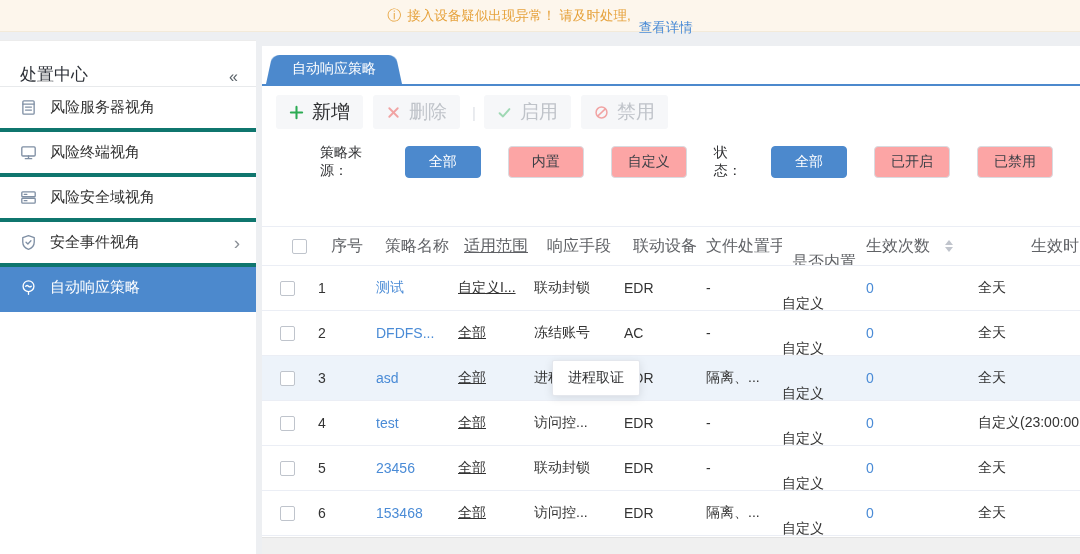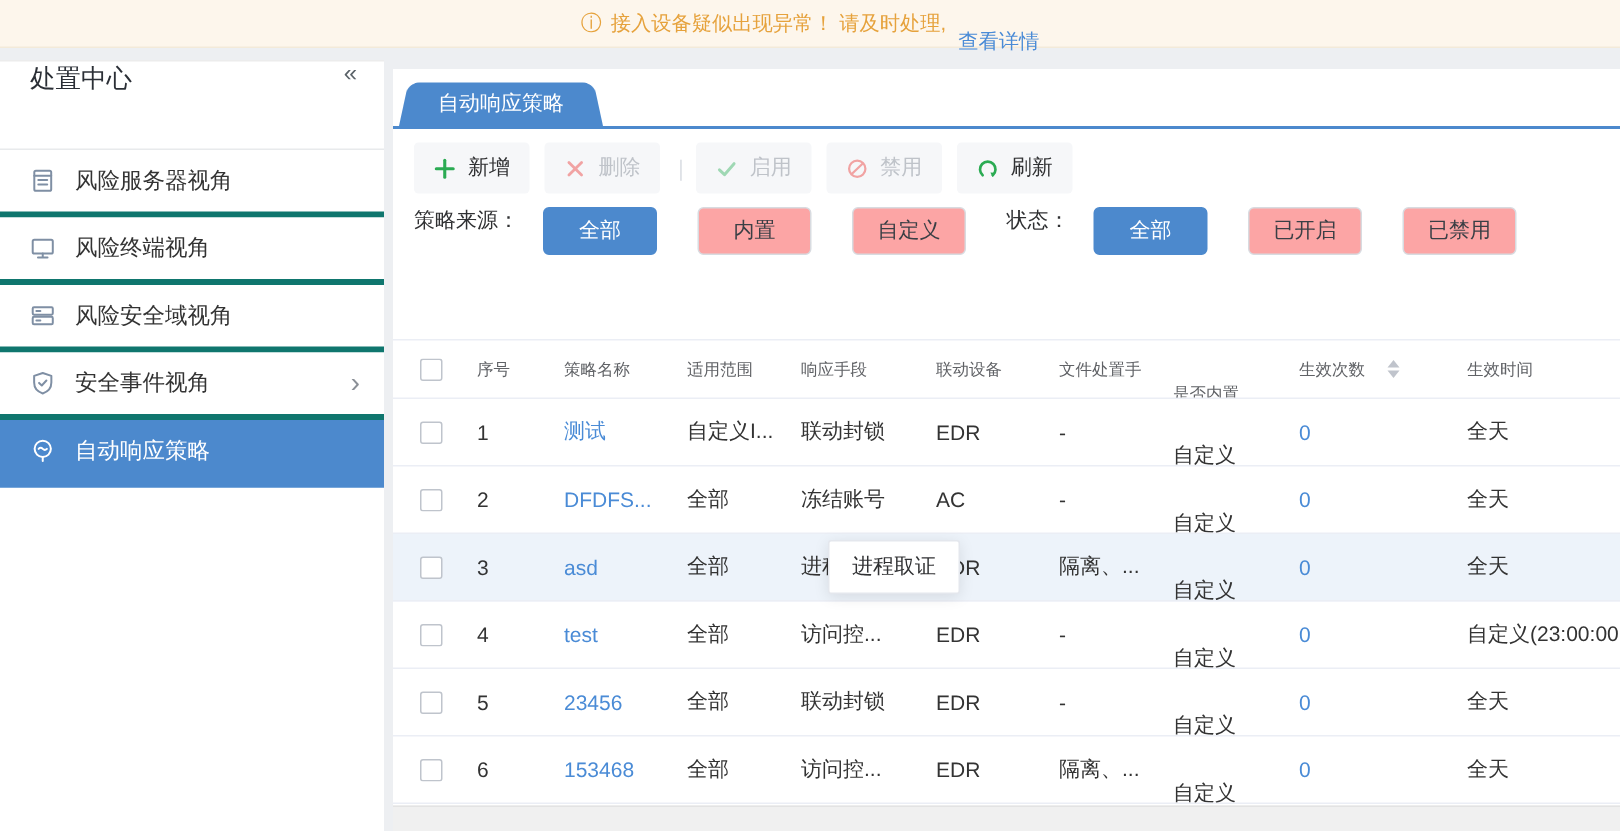--- a/index.html
+++ b/index.html
@@ -18,22 +18,22 @@
     font-size:13.5px; color:#e6a23c; z-index:3;
   }
   .banner .b-ico { margin-right:6px; font-size:14px; }
   .banner a { color:#4a8bd6; text-decoration:none; margin-left:8px; cursor:pointer;margin-top:24px; }
   
   .sidebar {
     position:absolute; top:40px; left:0; bottom:0; width:256px;
     background:#fff; border-top:1px solid #ececec;
   }
   .side-header {
-    height:59px; padding:0 18px 0 20px;
-    display:flex; align-items:flex-start; justify-content:space-between;
+    height:46px; padding:0 18px 0 20px;
+    display:flex; align-items:flex-end; justify-content:space-between;
     border-bottom:1px solid #e8eaec;
   }
   .side-title { font-size:17px; color:#2b2f36; }
   .collapse { font-size:16px; color:#5a6268; cursor:pointer; }
   .side-item {
     height:45px; padding:0 16px 0 20px;
     display:flex; align-items:center; position:relative;
     border-bottom:4px solid #0f766e; font-size:15px; color:#333; cursor:pointer;
     background:#fff;
   }
@@ -56,50 +56,50 @@
     content:""; position:absolute; top:0; bottom:0; left:-6px; right:-6px;
     background:#4c89cd; border-radius:8px 8px 0 0;
     transform:perspective(22px) rotateX(4deg); transform-origin:bottom; z-index:-1;
   }
   
   .toolbar { height:52px; display:flex; align-items:center; padding-left:14px; }
   .tool-btn {
     display:inline-flex; align-items:center; gap:8px;
     height:34px; padding:0 13px; margin-right:10px;
     background:#f6f7f9; border:none; border-radius:3px;
-    font-family:Liberation Mono, monospace; font-size:14px; color:#303133; cursor:pointer;
+    font-family:Liberation Mono, monospace; font-size:19px; color:#303133; cursor:pointer;
   }
   .tool-btn.disabled { color:#bfc3c9; cursor:default; }
   .tool-ico { width:15px; height:15px; display:inline-flex; }
   .tool-ico svg { width:100%; height:100%; }
   .tool-divider { color:#dfe2e7; margin:0 8px 0 2px; font-size:15px; }
   
-  .filters { height:48px; display:flex; padding-left:14px; font-size:14px; color:#303133; }
+  .filters { height:48px; display:flex; align-items:center; padding-left:14px; font-size:14px; color:#303133;margin-left:44px; }
   .filter-label { margin-right:16px; }
   .filter-btn {
     height:32px; min-width:76px; padding:0 15px; margin-right:27px;
     background:#fca5a5; border:1px solid #d8dbe0; border-radius:4px;
     font-family:inherit; font-size:14px; color:#3a3f45; cursor:pointer;
     display:inline-flex; align-items:center; justify-content:center;
   }
   .filter-btn.active { background:#4c89cd; border-color:#4c89cd; color:#fff; }
   
   .table { position:absolute; top:180px; left:0; right:0; bottom:17px; overflow:hidden; }
   .thead {
     display:flex; align-items:center; height:40px; padding-left:16px;
     border-top:1px solid #ebeef5; border-bottom:1px solid #ebeef5;
-    font-size:11px; color:#606266; overflow:hidden;
+    font-size:16px; color:#606266; overflow:hidden;text-align:center;
   }
   .trow {
     display:flex; align-items:center; height:45px; padding-left:16px;
     border-bottom:1px solid #ebeef5; font-size:14px; color:#333; overflow:hidden;
   }
   .trow.hl { background:#edf3fa; }
   .cell { white-space:nowrap; overflow:hidden; flex-shrink:0; }
-  .c0{width:40px;} .c1{width:58px;} .c2{width:82px;} .c3{width:76px;} .c4{width:90px;}
+  .c0{width:40px;} .c1{width:58px;} .c2{width:82px;} .c3{width:76px;text-decoration:underline;} .c4{width:90px;}
   .c5{width:82px;} .c6{width:76px;} .c7{width:84px;margin-top:32px;} .c8{width:112px; display:flex; align-items:center;}
   .c9{width:170px;}
   .cbox {
     display:inline-block; width:15px; height:15px; margin-left:2px; vertical-align:middle;
     background:#fff; border:1px solid #bfc4cc; border-radius:2px; cursor:pointer;
   }
   .lnk { color:#4a8bd6; cursor:pointer; }
   .sorts { display:inline-flex; flex-direction:column; gap:2px; margin-left:15px; cursor:pointer; }
   .car-u { width:0; height:0; border-left:4px solid transparent; border-right:4px solid transparent; border-bottom:5px solid #c0c4cc; }
   .car-d { width:0; height:0; border-left:4px solid transparent; border-right:4px solid transparent; border-top:5px solid #c0c4cc; }
@@ -209,29 +209,20 @@
         <span>启用</span>
       </button>
       <button class="tool-btn disabled">
         <span class="tool-ico">
           <svg viewBox="0 0 16 16" fill="none" stroke="#f1a3a3" stroke-width="1.6">
             <circle cx="8" cy="8" r="5.8"></circle>
             <line x1="3.9" y1="11.9" x2="12.1" y2="4.1"></line>
           </svg>
         </span>
         <span>禁用</span>
-      </button>
-      <button class="tool-btn">
-        <span class="tool-ico">
-          <svg viewBox="0 0 16 16">
-            <path d="M4.4 12.6 A5.5 5.5 0 1 1 11.6 12.6" fill="none" stroke="#2bab53" stroke-width="1.9" stroke-linecap="round"></path>
-            <path d="M9.9 10.7 L13.5 10.9 L11.4 13.9 Z" fill="#2bab53"></path>
-          </svg>
-        </span>
-        <span>刷新</span>
       </button>
     </div>
   <div class="filters" id="filters">
       <span class="filter-label">策略来源：</span>
       <button class="filter-btn active">全部</button>
       <button class="filter-btn">内置</button>
       <button class="filter-btn">自定义</button>
       <span class="filter-label">状态：</span>
       <button class="filter-btn active">全部</button>
       <button class="filter-btn">已开启</button>

